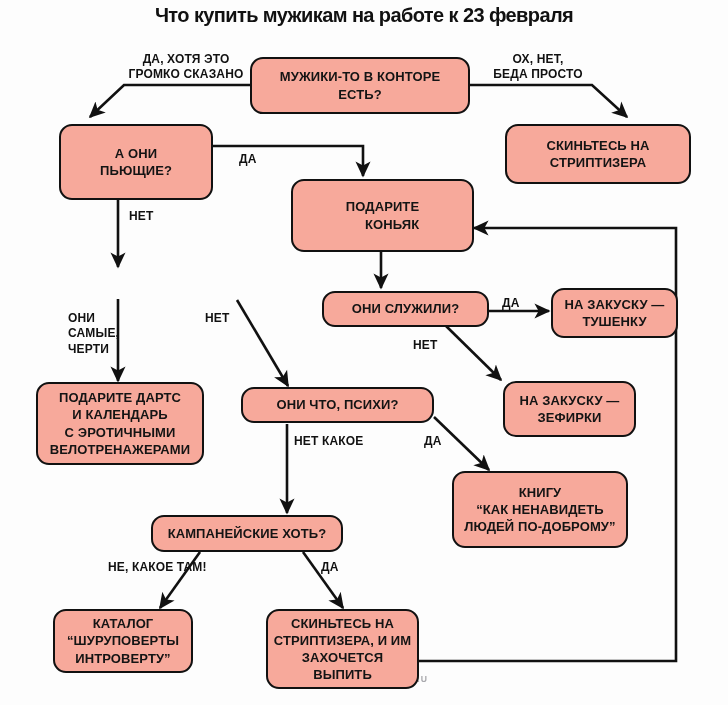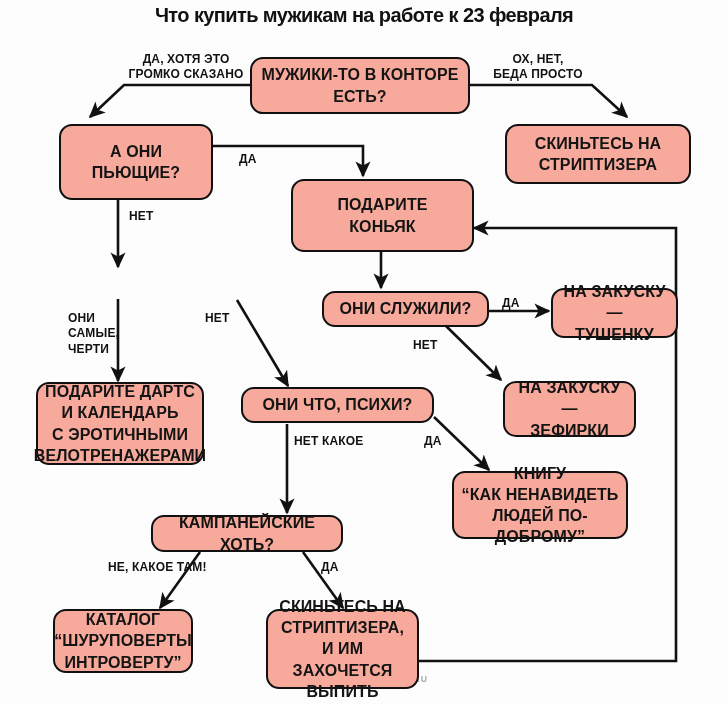--- a/index.html
+++ b/index.html
@@ -36,21 +36,21 @@
     background: #f7a99b;
     border: 2.2px solid #111111;
     border-radius: 13px;
     display: flex;
     align-items: center;
     justify-content: center;
     text-align: center;
     color: #141414;
     font-family: "Liberation Sans", sans-serif;
     font-weight: bold;
-    font-size: 16px;
+    font-size: 13px;
     line-height: 1.32;
     letter-spacing: 0.1px;
     padding: 2px 5px;
     z-index: 3;
   }
   .edge-label {
     position: absolute;
     font-family: "Liberation Sans", sans-serif;
     font-weight: bold;
     font-size: 12px;
@@ -135,21 +135,21 @@
     <span style="white-space:pre-line;">А ОНИ
 ПЬЮЩИЕ?</span>
   </div>
 
   <div class="node" style="left:505px; top:124px; width:186px; height:60px;">
     <span style="white-space:pre-line;">СКИНЬТЕСЬ НА
 СТРИПТИЗЕРА</span>
   </div>
 
   <div class="node" style="left:291px; top:179px; width:183px; height:73px;">
-    <span style="white-space:pre-line;">ПОДАРИТЕ
+    <span style="white-space:pre-line;text-align:right;">ПОДАРИТЕ
 КОНЬЯК</span>
   </div>
 
 
   <div class="node" style="left:322px; top:291px; width:167px; height:36px;">
     <span style="white-space:pre-line;">ОНИ СЛУЖИЛИ?</span>
   </div>
 
   <div class="node" style="left:551px; top:288px; width:127px; height:50px;">
     <span style="white-space:pre-line;">НА ЗАКУСКУ —
@@ -165,21 +165,21 @@
     <span style="white-space:pre-line;">ПОДАРИТЕ ДАРТС
 И КАЛЕНДАРЬ
 С ЭРОТИЧНЫМИ
 ВЕЛОТРЕНАЖЕРАМИ</span>
   </div>
 
   <div class="node" style="left:241px; top:387px; width:193px; height:36px;">
     <span style="white-space:pre-line;">ОНИ ЧТО, ПСИХИ?</span>
   </div>
 
-  <div class="node" style="left:452px; top:471px; width:176px; height:68px;">
+  <div class="node" style="left:452px; top:471px; width:176px; height:77px;">
     <span style="white-space:pre-line;">КНИГУ
 “КАК НЕНАВИДЕТЬ
 ЛЮДЕЙ ПО-ДОБРОМУ”</span>
   </div>
 
   <div class="node" style="left:151px; top:515px; width:192px; height:37px;">
     <span style="white-space:pre-line;">КАМПАНЕЙСКИЕ ХОТЬ?</span>
   </div>
 
   <div class="node" style="left:53px; top:609px; width:140px; height:64px;">

